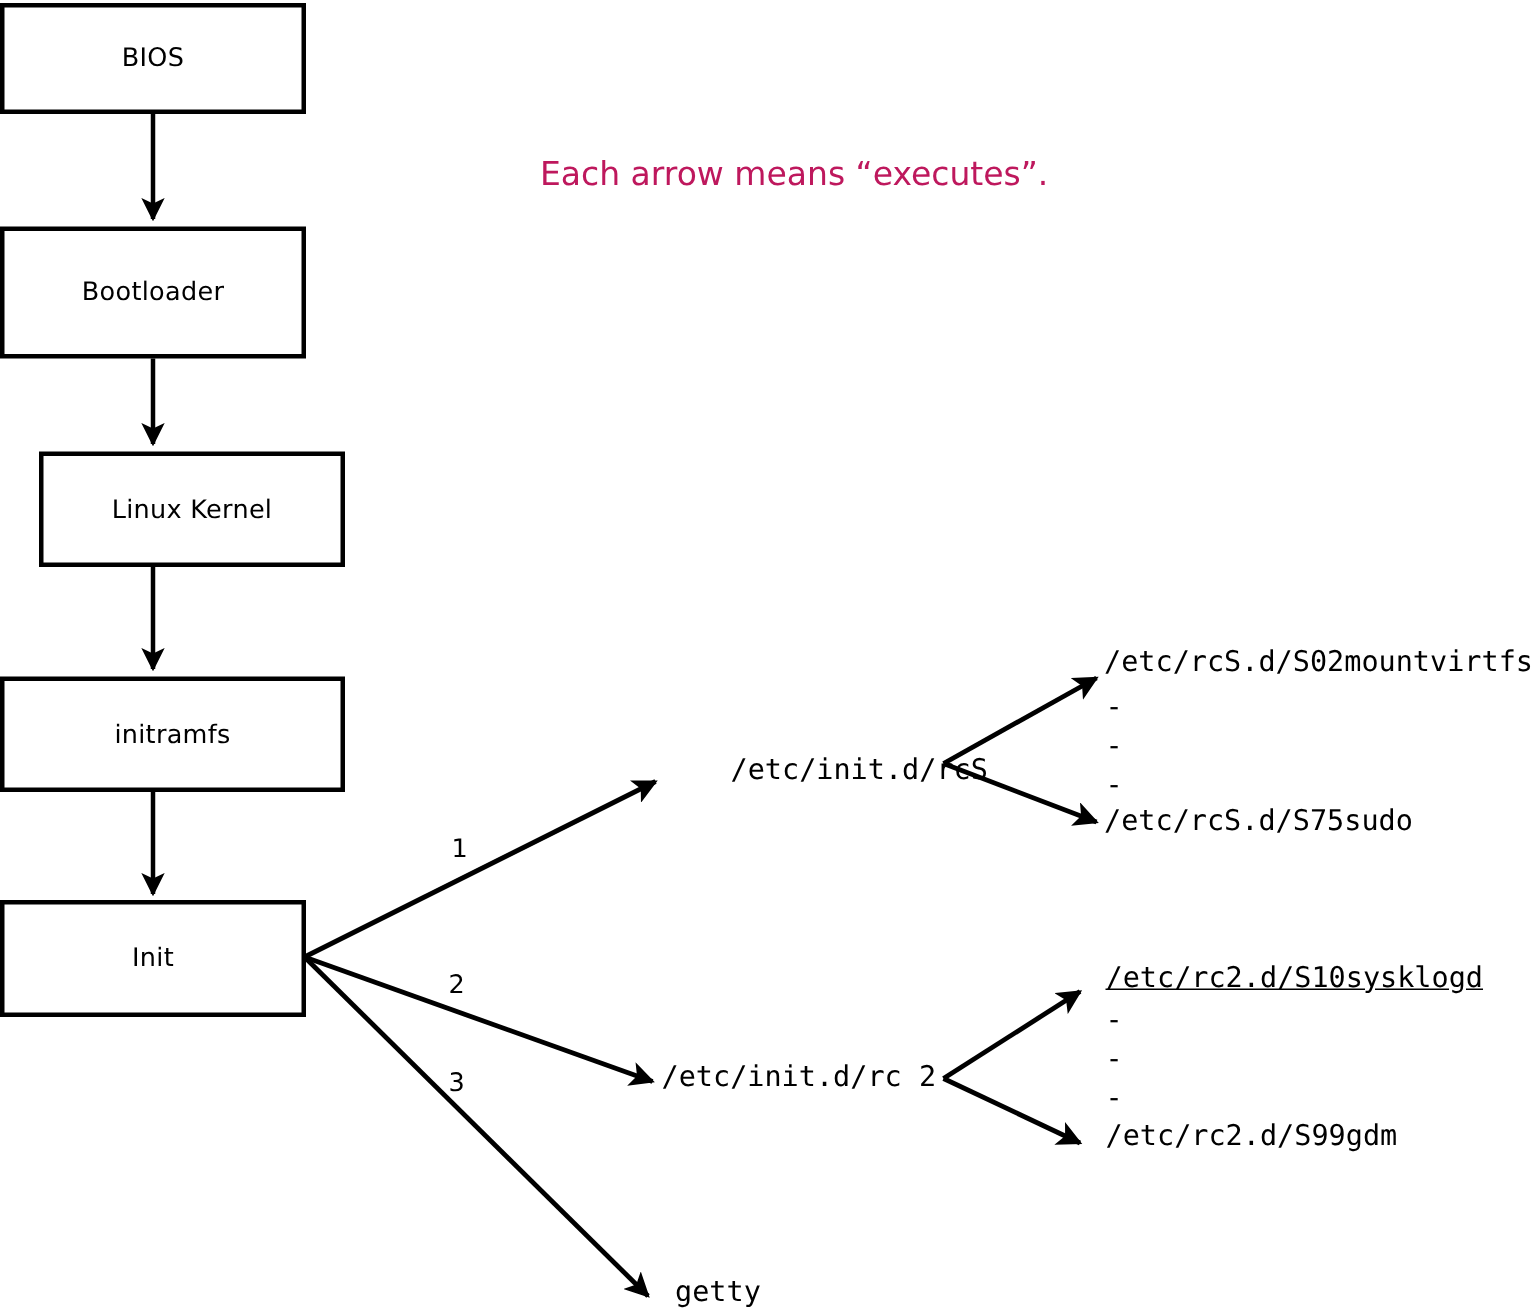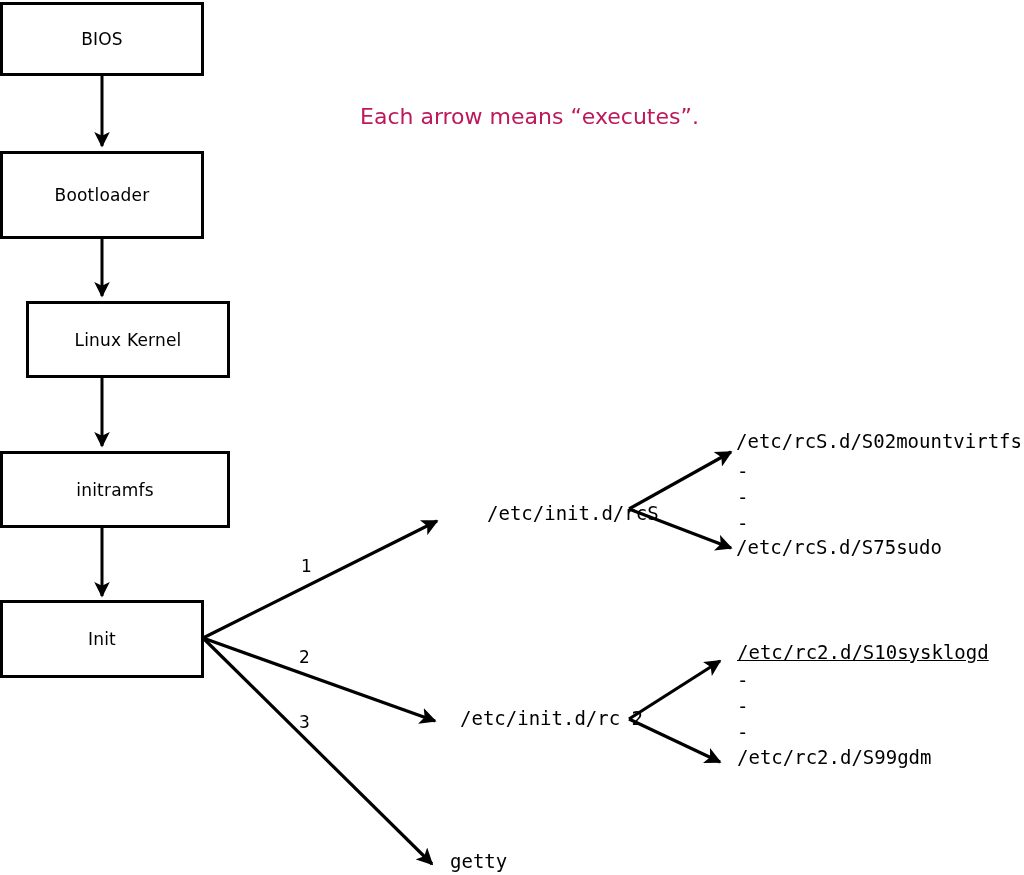--- a/index.html
+++ b/index.html
@@ -126,21 +126,21 @@
     <span class="node-label">Init</span>
   </div>
 
   <div class="note-text" style="left:360px; top:104px;">Each arrow means “executes”.</div>
 
   <div class="edge-number" style="left:301px; top:556px;">1</div>
   <div class="edge-number" style="left:299px; top:647px;">2</div>
   <div class="edge-number" style="left:299px; top:712px;">3</div>
 
   <div class="mono-label" style="left:447px; top:504px;margin-left:40px;">/etc/init.d/rcS</div>
-  <div class="mono-label" style="left:441px; top:709px;margin-left:19px;">/etc/init.d/rc 2</div>
+  <div class="mono-label" style="left:441px; top:709px;">/etc/init.d/rc 2</div>
   <div class="mono-label" style="left:450px; top:852px;">getty</div>
 
   <div class="mono-label" style="left:736px; top:432px;">/etc/rcS.d/S02mountvirtfs</div>
   <div class="ellipsis-dash" style="left:737px; top:462px;">-</div>
   <div class="ellipsis-dash" style="left:737px; top:488px;">-</div>
   <div class="ellipsis-dash" style="left:737px; top:514px;">-</div>
   <div class="mono-label" style="left:736px; top:538px;">/etc/rcS.d/S75sudo</div>
 
   <div class="mono-label" style="left:737px; top:643px;text-decoration:underline;">/etc/rc2.d/S10sysklogd</div>
   <div class="ellipsis-dash" style="left:737px; top:671px;">-</div>

